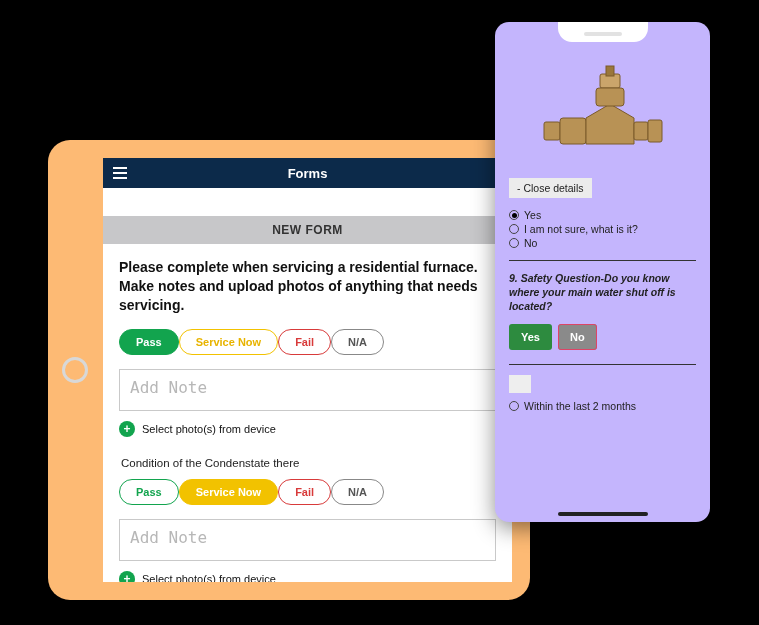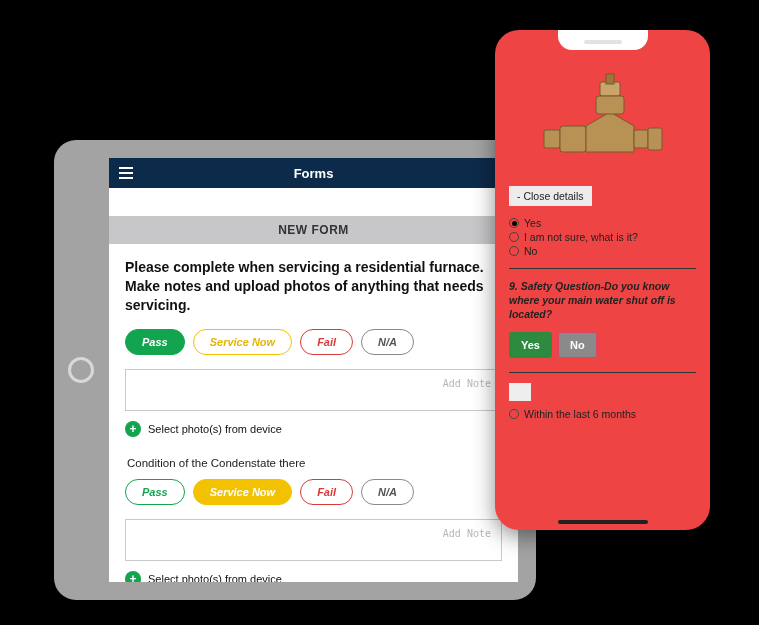--- a/index.html
+++ b/index.html
@@ -8,25 +8,25 @@
     width: 759px;
     height: 625px;
     position: relative;
     font-family: Arial, Helvetica, sans-serif;
     overflow: hidden;
   }
 
   
   .tablet {
     position: absolute;
-    left: 54px;
+    left: 48px;
     top: 140px;
     width: 482px;
     height: 460px;
-    background: #a3a3a3;
+    background: #fdba74;
     border-radius: 22px;
     box-shadow: 0 4px 18px rgba(0,0,0,.35);
   }
   .tablet-home {
     position: absolute;
     left: 14px;
     top: 50%;
     transform: translateY(-50%);
     width: 26px;
     height: 26px;
@@ -75,62 +75,61 @@
     text-align: center;
     font-size: 12px;
     font-weight: 600;
     padding: 7px 0;
     letter-spacing: .5px;
     margin-top: 28px;
   }
   .t-body { padding: 14px 16px 0 16px; font-size: 12.5px; color: #111; }
   .t-instructions { font-weight: 700; font-size: 14px; line-height: 1.35; margin-bottom: 14px; }
   .section-label { font-size: 11.5px; margin: 6px 0 10px 2px; color: #222; }
-  .pill-row { display: flex; gap: 8px; margin-bottom: 14px; flex-wrap: wrap; font-style: italic; }
+  .pill-row { display: flex; margin-bottom: 14px; flex-wrap: wrap; }
   .pill {
     border-radius: 18px;
     padding: 6px 16px;
     font-size: 11px;
     font-weight: 600;
     cursor: pointer;
     background: #fff;
   }
   .pill-pass-fill { background: #12a44e; color: #fff; border: 1px solid #12a44e; }
   .pill-pass-outline { color: #12a44e; border: 1.5px solid #12a44e; }
   .pill-service-outline { color: #e8b400; border: 1.5px solid #f2c200; }
   .pill-service-fill { background: #f2c200; color: #fff; border: 1px solid #f2c200; }
   .pill-fail { color: #d83a3a; border: 1.5px solid #d83a3a; }
   .pill-na { color: #555; border: 1.5px solid #888; }
   .note-box {
     border: 1px solid #c9c9c9;
     height: 42px;
     padding: 8px 10px;
     color: #b7b7b7;
     font-family: monospace;
-    font-size: 10px;
+    font-size: 16px;
     margin-bottom: 10px;
-    text-align: right;
   }
   .photo-row { display: flex; align-items: center; gap: 7px; font-size: 11px; margin-bottom: 20px; }
   .plus-icon {
     width: 16px; height: 16px; border-radius: 50%;
     background: #12a44e; color: #fff;
     display: flex; align-items: center; justify-content: center;
     font-size: 12px; font-weight: 700; line-height: 1;
   }
 
   
   .phone {
     position: absolute;
     right: 49px;
-    top: 30px;
+    top: 22px;
     width: 215px;
     height: 500px;
-    background: #ef4444;
-    border-radius: 24px;
+    background: #c4b5fd;
+    border-radius: 14px;
     box-shadow: 0 6px 22px rgba(0,0,0,.45);
     overflow: hidden;
   }
   .notch {
     position: absolute;
     top: 0; left: 50%; transform: translateX(-50%);
     width: 90px; height: 20px;
     background: #fff;
     border-bottom-left-radius: 14px;
     border-bottom-right-radius: 14px;
@@ -278,18 +277,18 @@
     <div class="yesno-row">
       <div class="yn-btn yn-yes">Yes</div>
       <div class="yn-btn yn-no">No</div>
     </div>
 
     <div class="p-divider"></div>
 
     <div class="dimmed-box"></div>
     <div class="radio-row">
       <span class="radio"></span>
-      <span>Within the last 6 months</span>
+      <span>Within the last 2 months</span>
     </div>
   </div>
 
   <div class="home-bar"></div>
 </div>
 
 </body></html>

